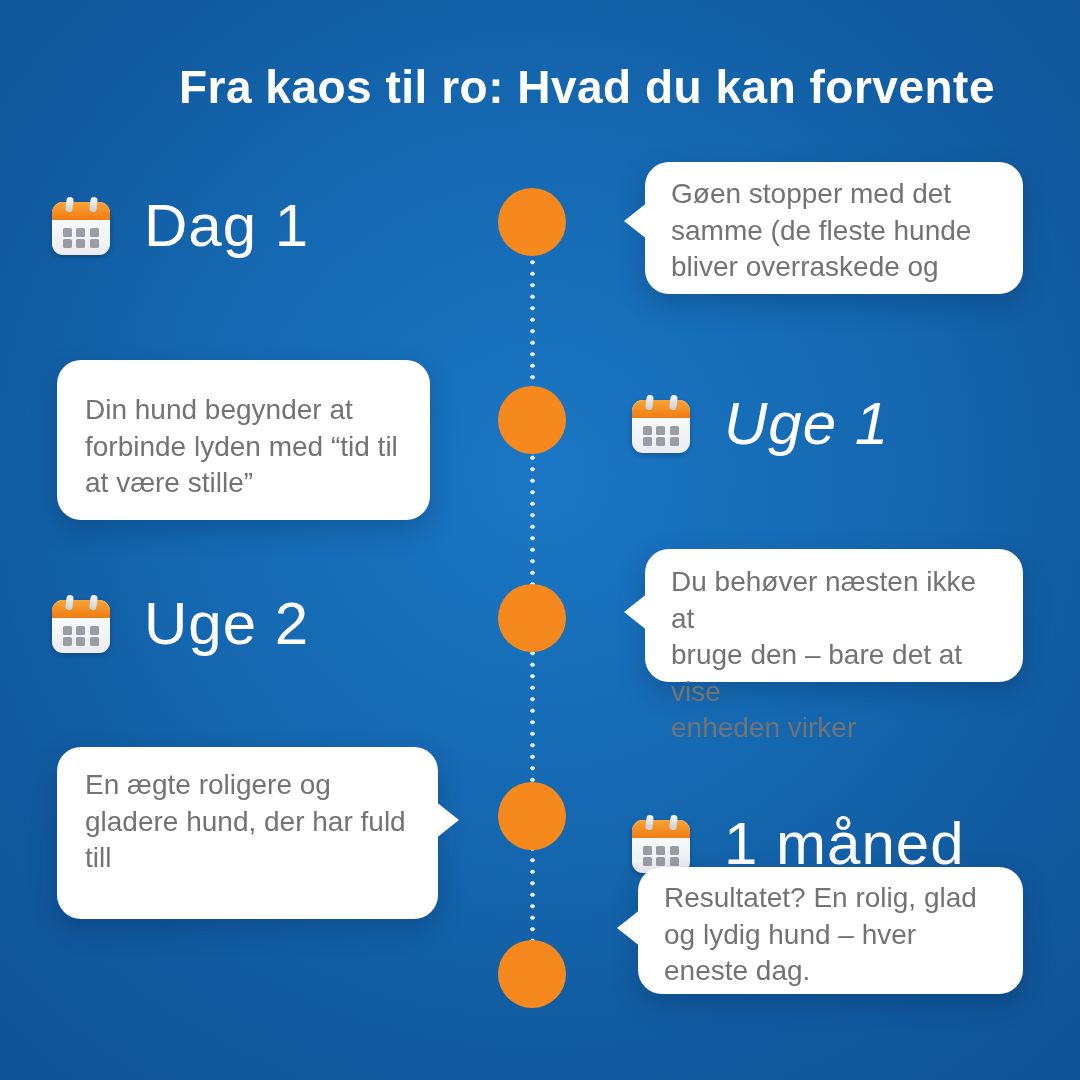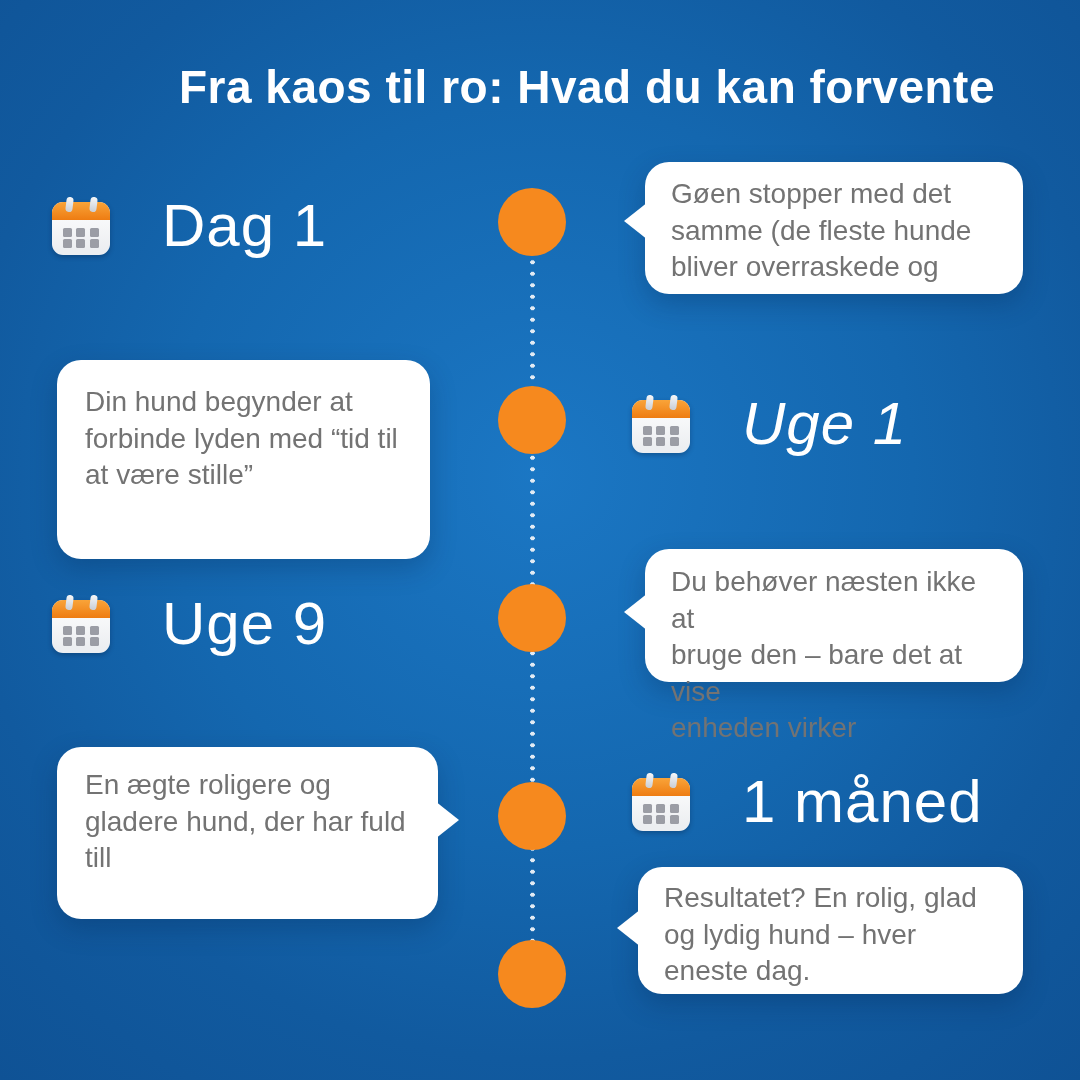--- a/index.html
+++ b/index.html
@@ -17,21 +17,21 @@
     position:absolute;left:530px;top:222px;width:5px;height:752px;z-index:1;
     background-image:radial-gradient(circle 2.4px at 50% 50%, #e2ebf4 97%, rgba(226,235,244,0) 100%);
     background-size:5px 11.5px;background-repeat:repeat-y;
   }
   .tdot{
     position:absolute;left:498px;width:68px;height:68px;border-radius:50%;
     background:#f6891e;z-index:2;
   }
   
   .milestone{
-    position:absolute;display:flex;align-items:center;gap:52px;z-index:3;
+    position:absolute;display:flex;align-items:center;gap:34px;z-index:3;
     color:#ffffff;font-size:60px;font-weight:400;letter-spacing:1px;
   }
   
   .cal{position:relative;width:58px;height:58px;flex:0 0 auto;}
   .cal .ring{position:absolute;top:0;width:7px;height:15px;z-index:2;border-radius:4px;
     background:linear-gradient(180deg,#f5f7f9,#c9ced5);transform:rotate(7deg);}
   .cal .r1{left:14px;}
   .cal .r2{right:13px;}
   .cal .cal-box{position:absolute;left:0;right:0;top:5px;bottom:0;border-radius:11px;overflow:hidden;
     background:linear-gradient(180deg,#ffffff 0%,#eceef1 90%);box-shadow:0 2px 5px rgba(0,20,50,.3);}
@@ -43,32 +43,32 @@
   .bubble{
     position:absolute;background:#ffffff;border-radius:24px;z-index:3;box-sizing:border-box;
     color:#737373;font-size:28px;line-height:36.5px;white-space:pre-line;
     box-shadow:0 10px 26px rgba(3,32,72,.25);
   }
   .tail{position:absolute;width:0;height:0;border-top:19px solid transparent;border-bottom:19px solid transparent;}
   .tail-left{left:-21px;border-right:24px solid #ffffff;}
   .tail-right{right:-21px;border-left:24px solid #ffffff;}
   .b-r1{left:645px;top:162px;width:378px;height:132px;padding:14px 26px;}
   .b-r1 .tail{top:40px;}
-  .b-l1{left:57px;top:360px;width:373px;height:199px;padding:24px 28px;}
+  .b-l1{left:57px;top:360px;width:373px;height:160px;padding:32px 28px;}
   .b-r2{left:645px;top:549px;width:378px;height:133px;padding:15px 26px;}
   .b-r2 .tail{top:44px;}
   .b-l2{left:57px;top:747px;width:381px;height:172px;padding:20px 28px;}
   .b-l2 .tail{top:54px;}
   .b-r3{left:638px;top:867px;width:385px;height:127px;padding:13px 26px;}
   .b-r3 .tail{top:42px;}
   
   .m-dag1{left:52px;top:191px;}
   .m-uge1{left:632px;top:389px;font-style:italic;}
   .m-uge2{left:52px;top:589px;}
-  .m-maaned{left:632px;top:767px;justify-content:flex-end;}
+  .m-maaned{left:632px;top:809px;justify-content:flex-end;}
   
   .d1{top:188px;} .d2{top:386px;} .d3{top:584px;} .d4{top:782px;} .d5{top:940px;}
 </style>
 </head>
 <body>
 
 <div class="canvas">
 
   <div class="page-title">Fra kaos til ro: Hvad du kan forvente</div>
 
@@ -126,21 +126,21 @@
         <span class="cal-grid">
             <i></i>
             <i></i>
             <i></i>
             <i></i>
             <i></i>
             <i></i>
           </span>
       </span>
     </div>
-    <span>Uge 9</span>
+    <span>Uge 2</span>
   </div>
 
   <div class="milestone m-maaned">
     <div class="cal">
       <span class="ring r1"></span>
         <span class="ring r2"></span>
       <span class="cal-box">
           <span class="cal-head"></span>
         <span class="cal-grid">
             <i></i>

